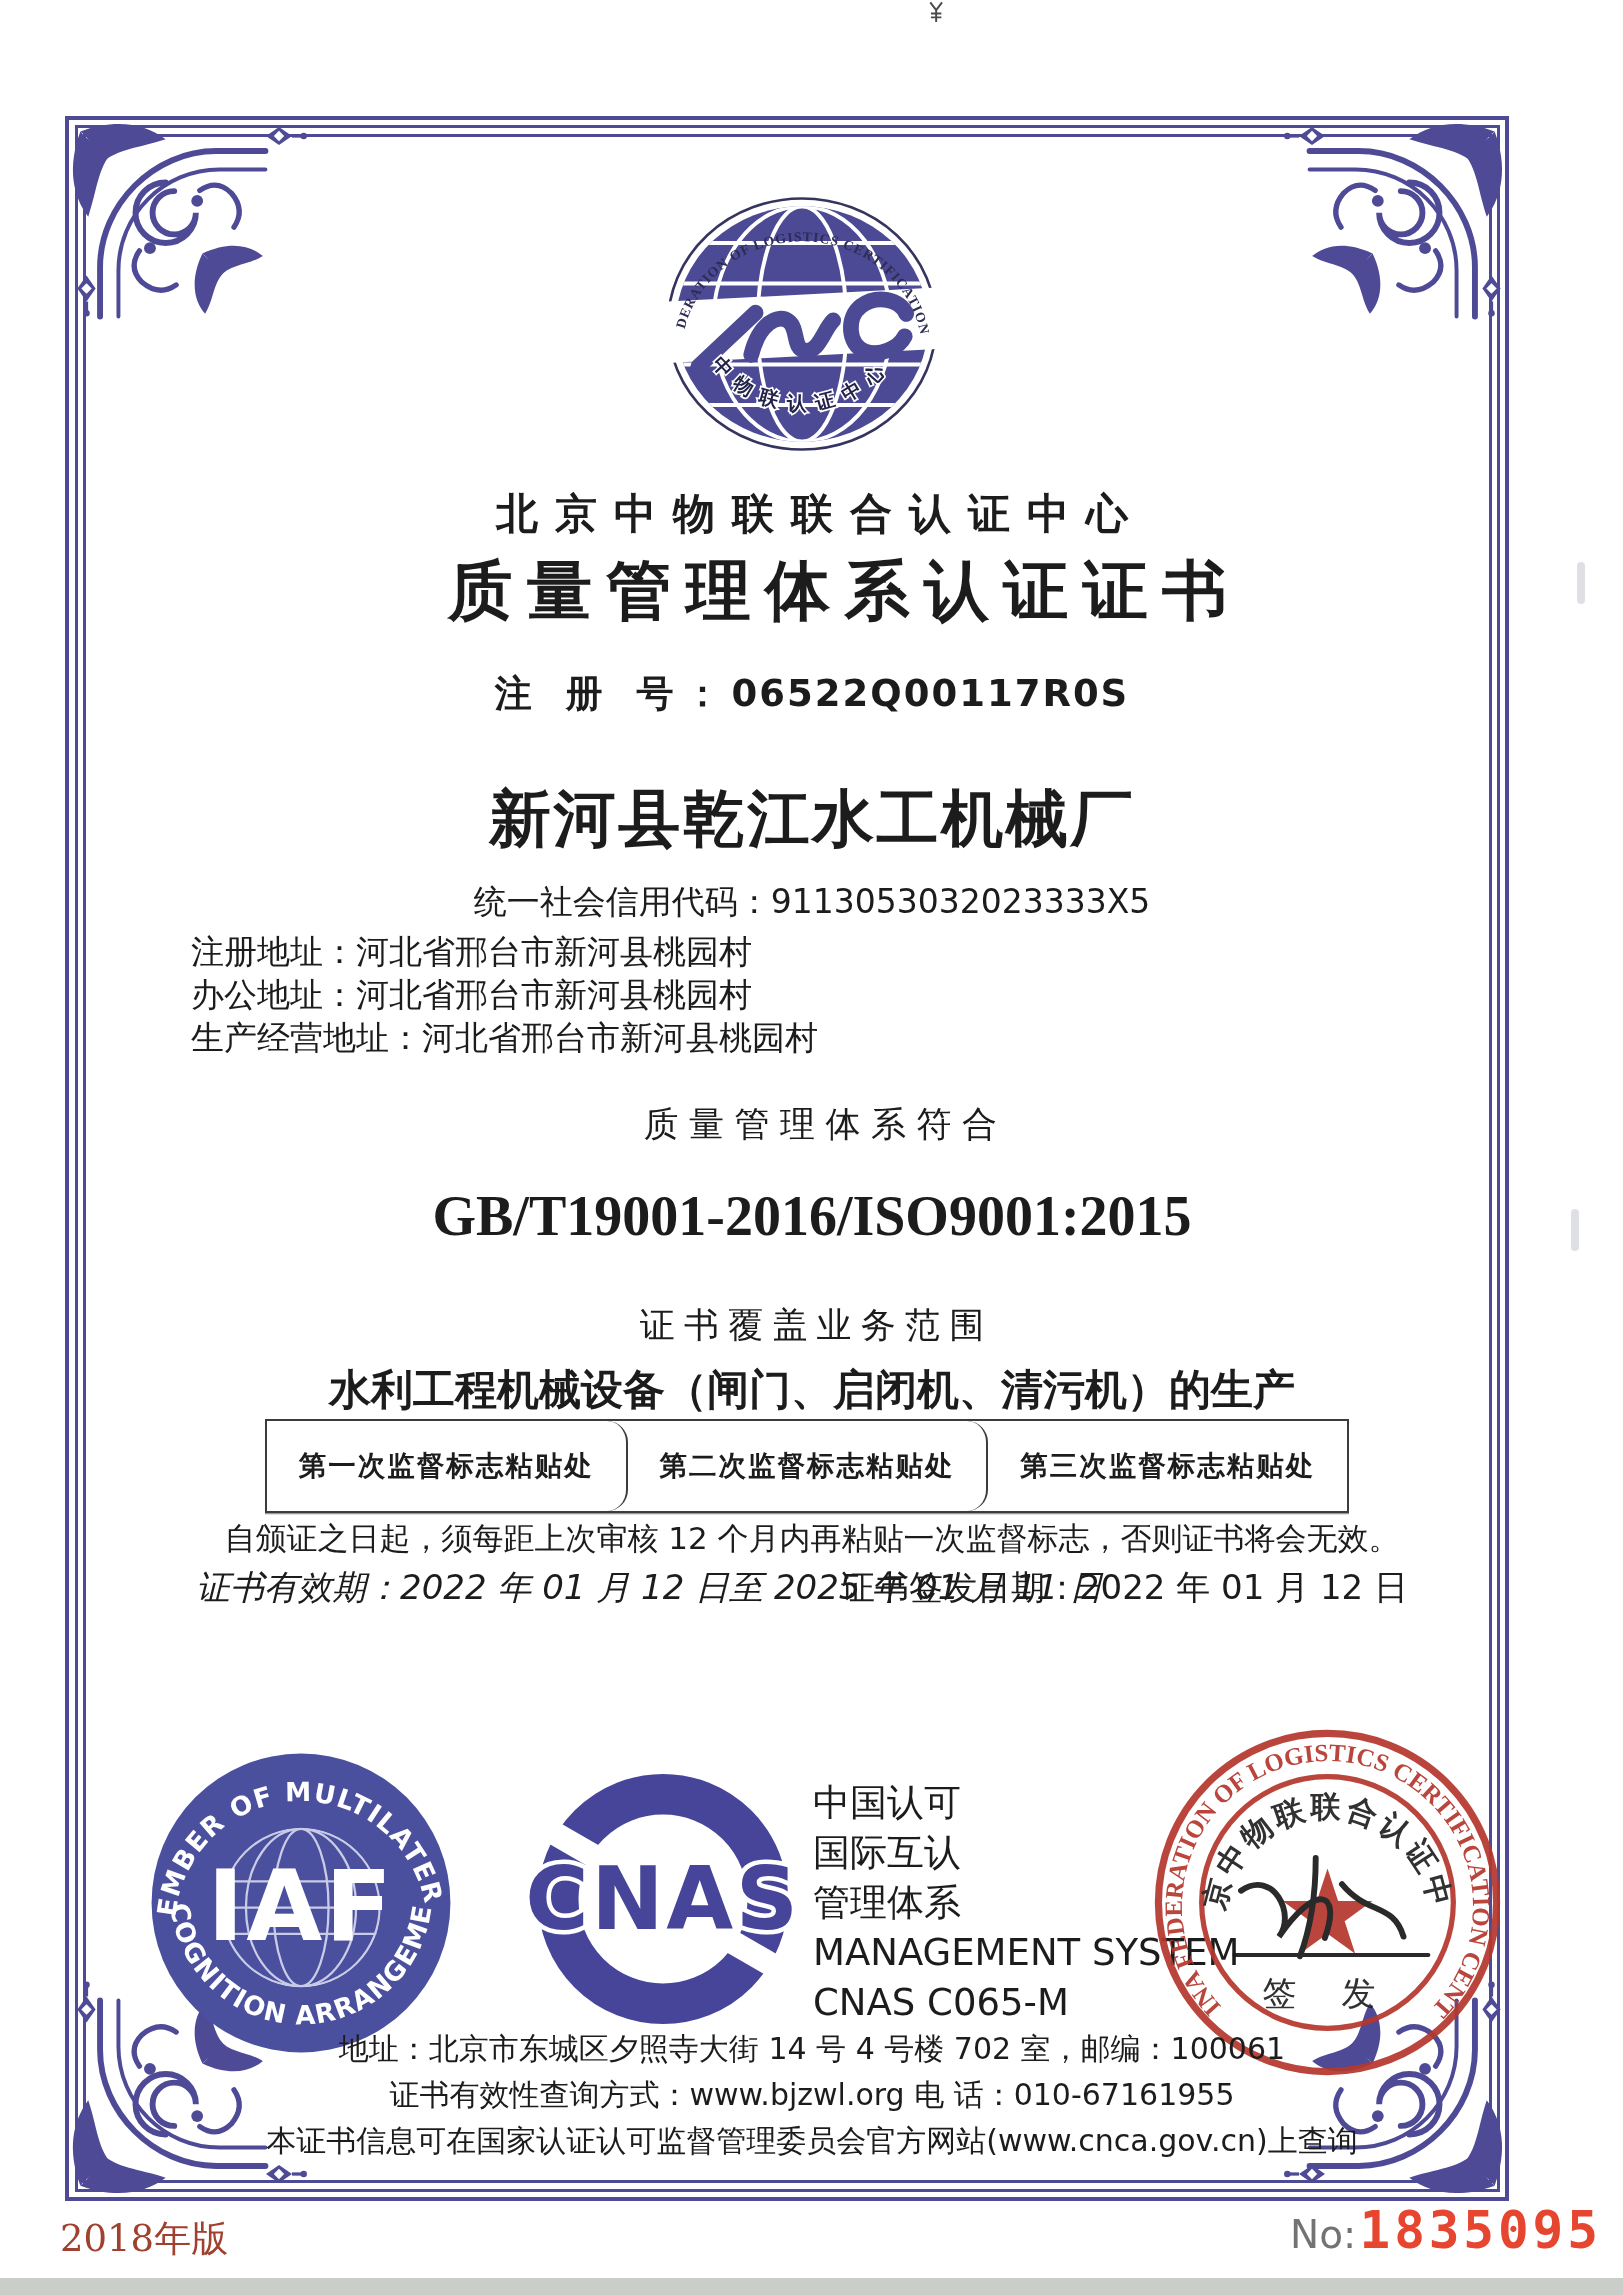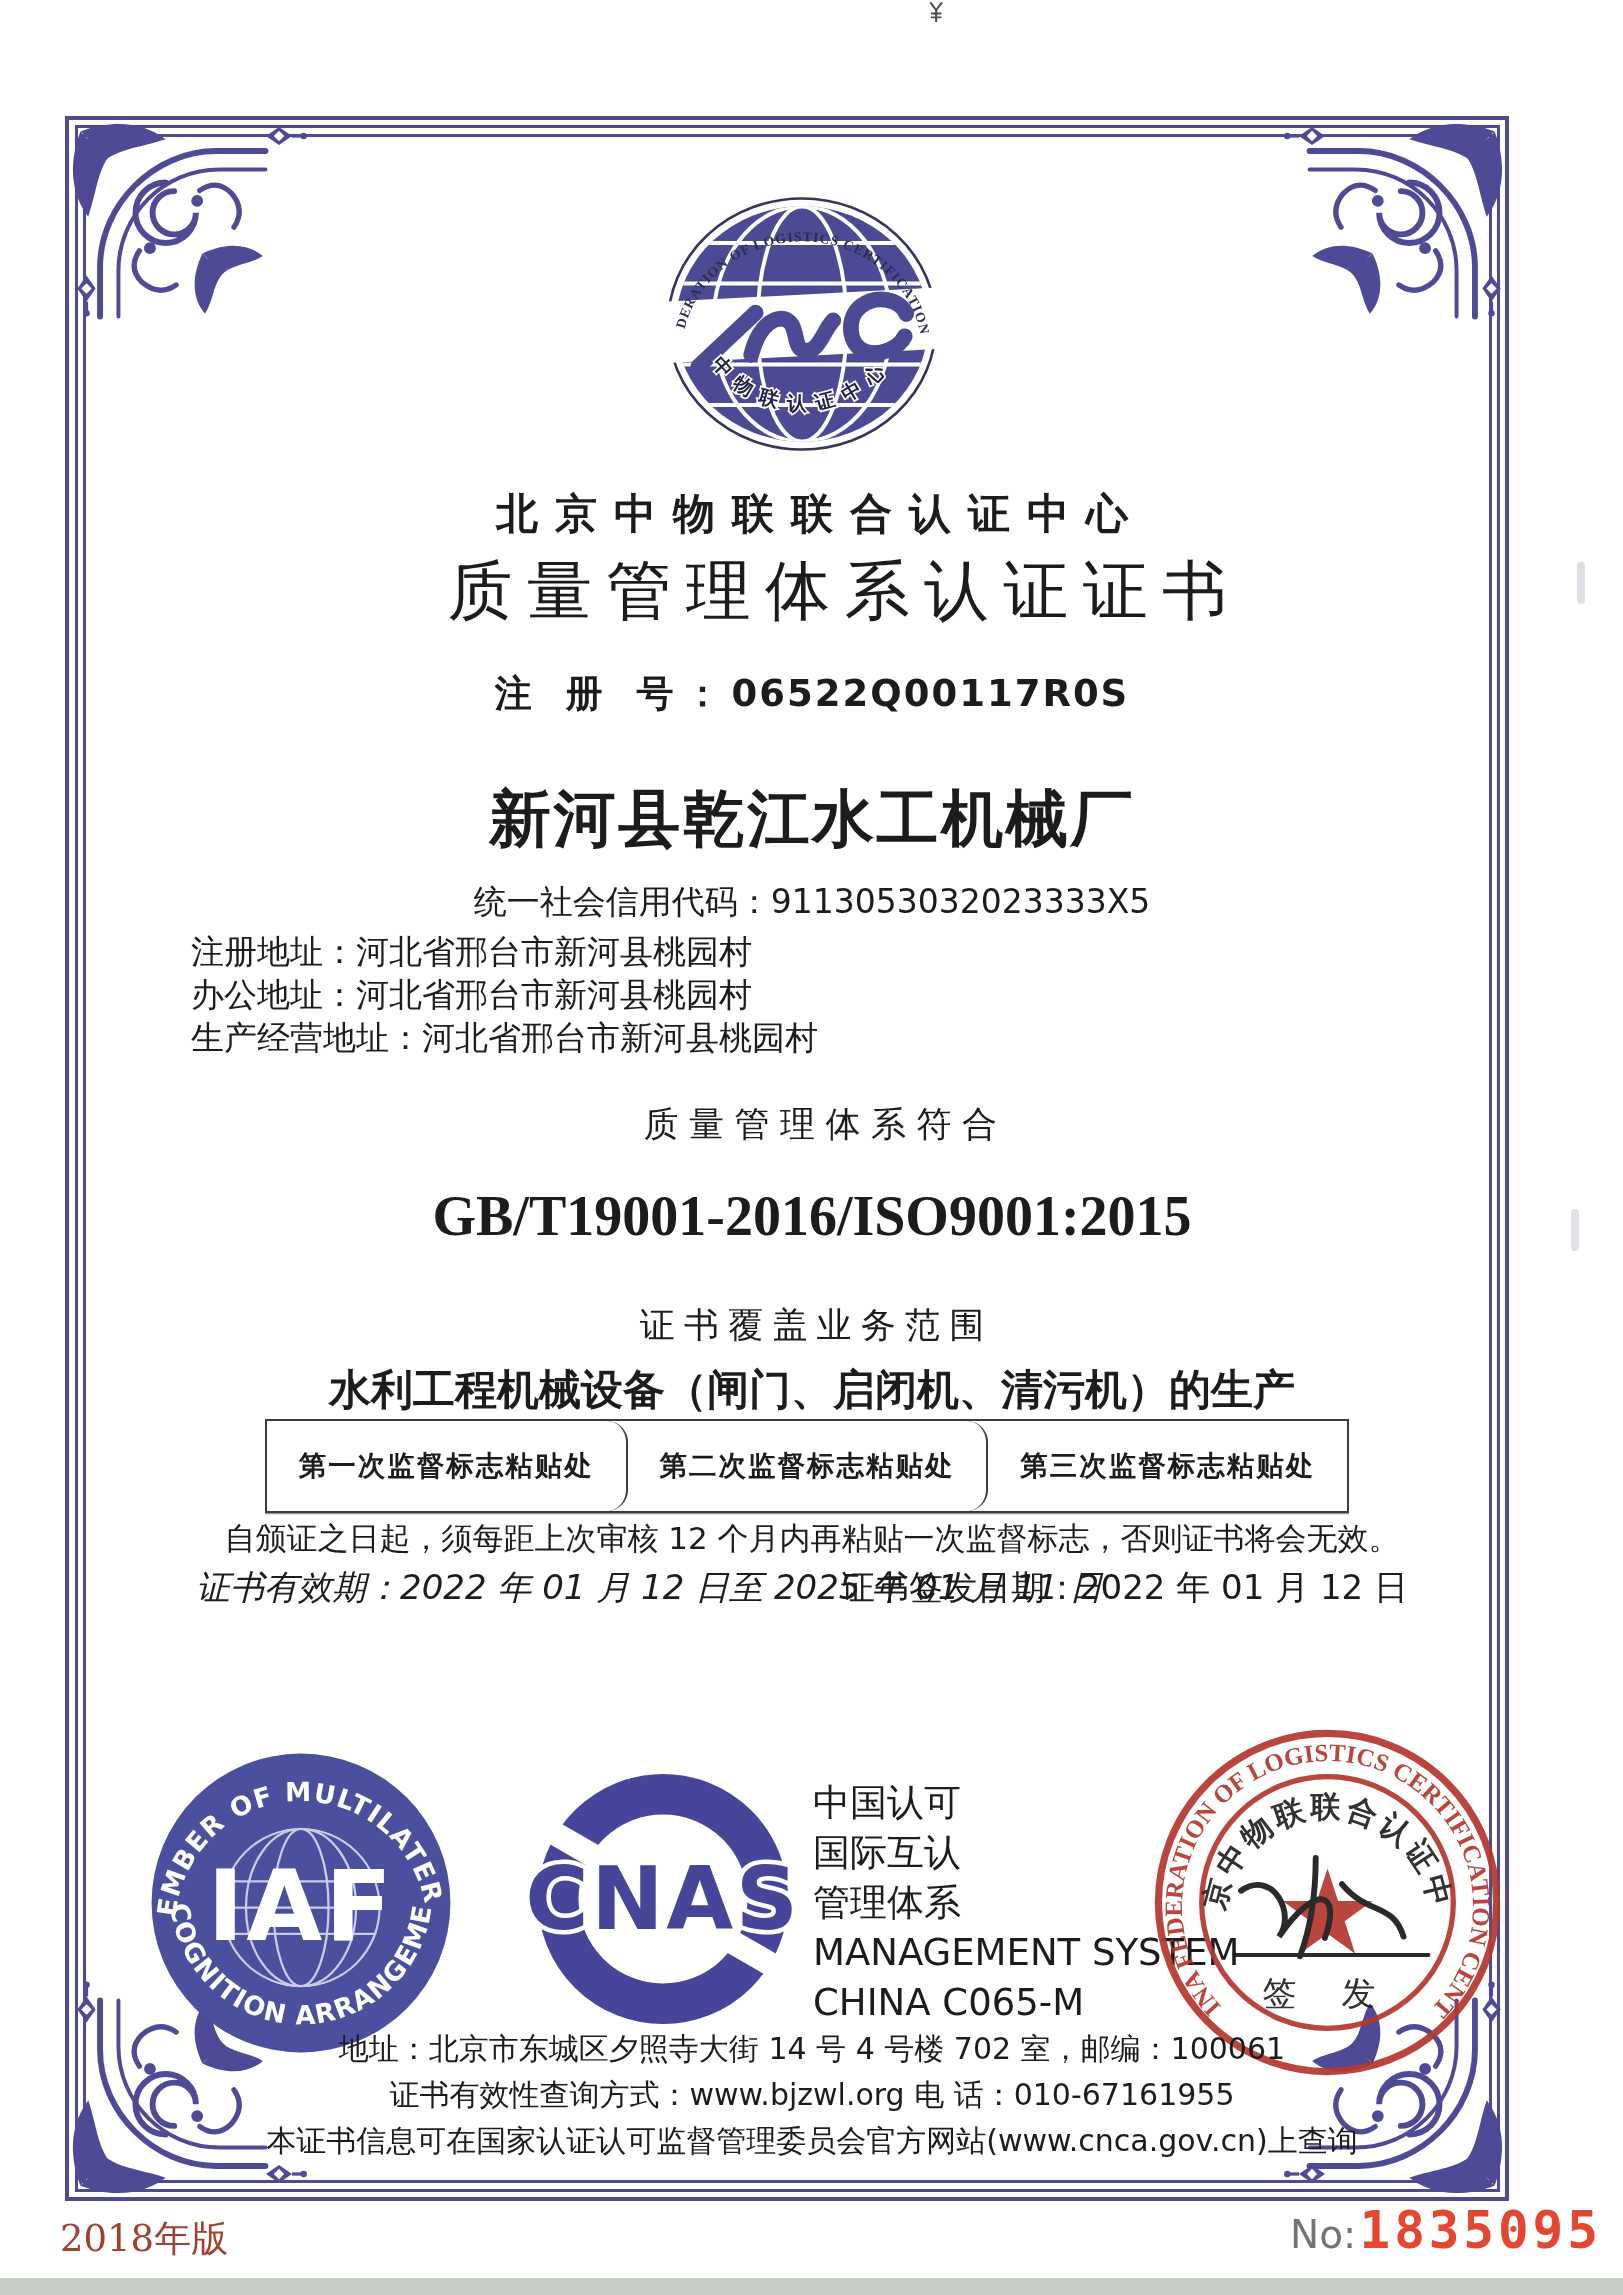--- a/index.html
+++ b/index.html
@@ -18,21 +18,21 @@
   .f3{left:83px;top:134px;right:132px;bottom:112px;border-width:3.3px;}
   .corner{position:absolute;width:210px;height:210px;}
   .corner.tl{left:62px;top:113px;}
   .corner.tr{right:111px;top:113px;transform:scaleX(-1);}
   .corner.bl{left:62px;bottom:91px;transform:scaleY(-1);}
   .corner.br{right:111px;bottom:91px;transform:scale(-1,-1);}
   .gem{position:absolute;width:47px;height:26px;}
 
   
   .issuer{top:486px;font-size:42px;font-weight:bold;letter-spacing:17px;padding-left:17px;}
-  .cert-title{top:547px;font-size:65px;font-weight:normal;letter-spacing:14.4px;padding-left:17px;margin-left:48px;}
+  .cert-title{top:547px;font-size:65px;font-weight:bold;letter-spacing:14.4px;padding-left:17px;margin-left:48px;}
   .reg-line{top:669px;font-size:37px;}
   .reg-label{letter-spacing:10.5px;font-weight:bold;}
   .reg-number{font-weight:600;letter-spacing:2px;}
 
   .company{top:777px;font-size:62px;font-weight:bold;letter-spacing:2.6px;}
   .credit{top:880px;font-size:33px;}
   .addr{left:191px;font-size:33px;}
   .a1{top:930px;} .a2{top:973px;} .a3{top:1016px;}
 
   .conform{top:1101px;font-size:35px;letter-spacing:10.5px;padding-left:27px;}
@@ -295,21 +295,21 @@
       <rect x="370" y="186" width="140" height="36"></rect>
     </g>
     <text x="270" y="246" font-size="132" font-weight="bold" fill="#47459a" stroke="#ffffff" stroke-width="14" paint-order="stroke" text-anchor="middle" letter-spacing="4">CNAS</text>
   </svg>
 
   <div class="abs accr">
     <div>中国认可</div>
     <div>国际互认</div>
     <div>管理体系</div>
     <div class="en">MANAGEMENT SYSTEM</div>
-    <div class="en">CHINA  C065-M</div>
+    <div class="en">CNAS  C065-M</div>
   </div>
 
   <svg class="abs seal-svg" width="367" height="367" viewBox="0 0 560 560">
     <defs>
       <path id="seal-ring" d="M 120,440 A 222,222 0 1 1 440,440"></path>
       <path id="seal-cn" d="M 122,308 A 158,158 0 0 1 438,308"></path>
     </defs>
     <circle cx="280" cy="280" r="258" fill="none" stroke="#b5382e" stroke-width="11"></circle>
     <circle cx="280" cy="280" r="192" fill="none" stroke="#b5382e" stroke-width="8"></circle>
     <text font-size="38" fill="#b5382e" font-family="Liberation Serif,serif" font-weight="bold">

